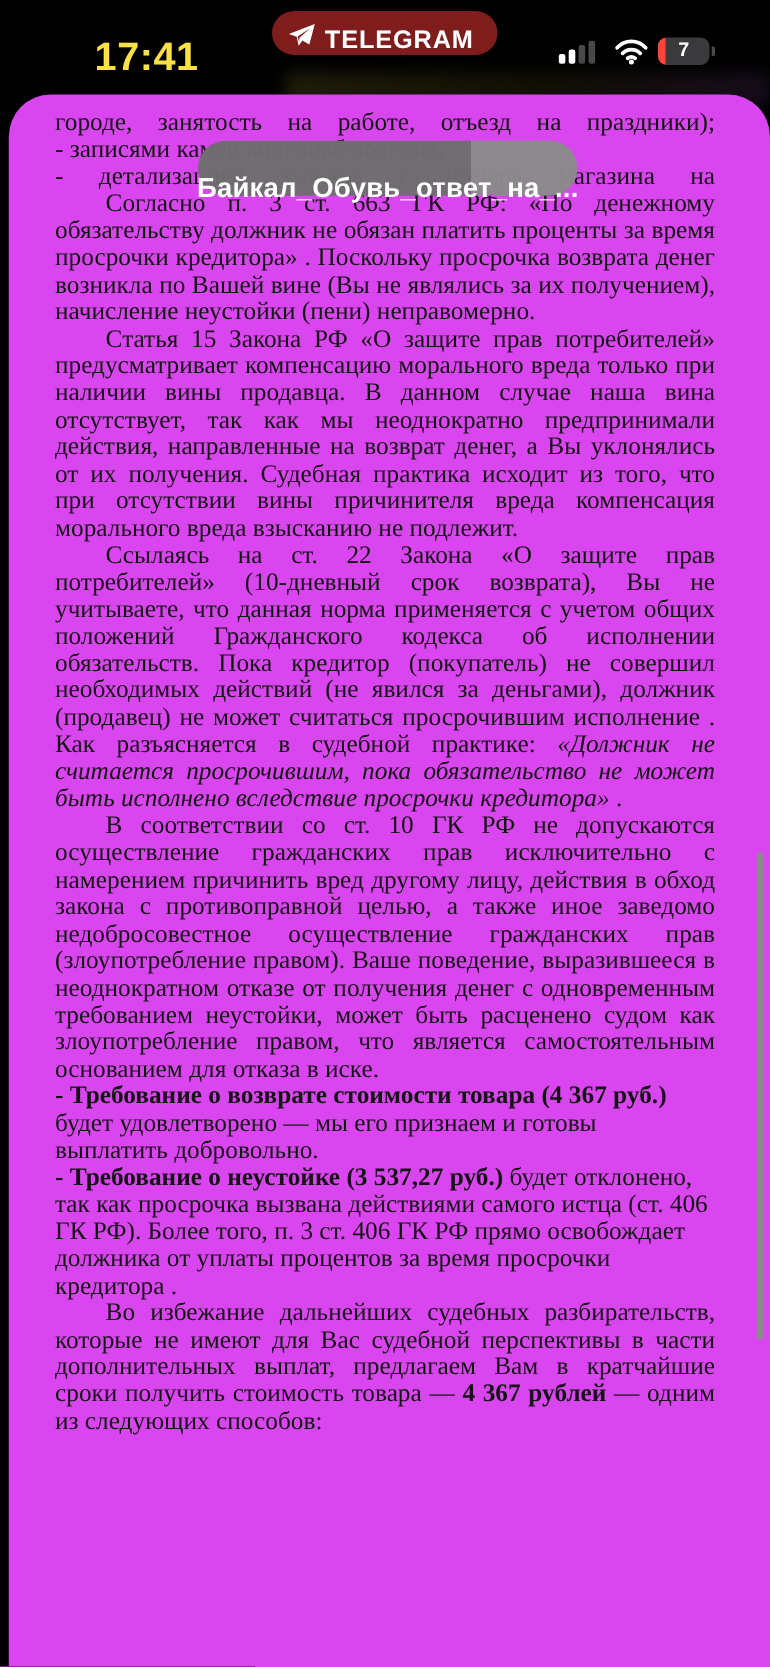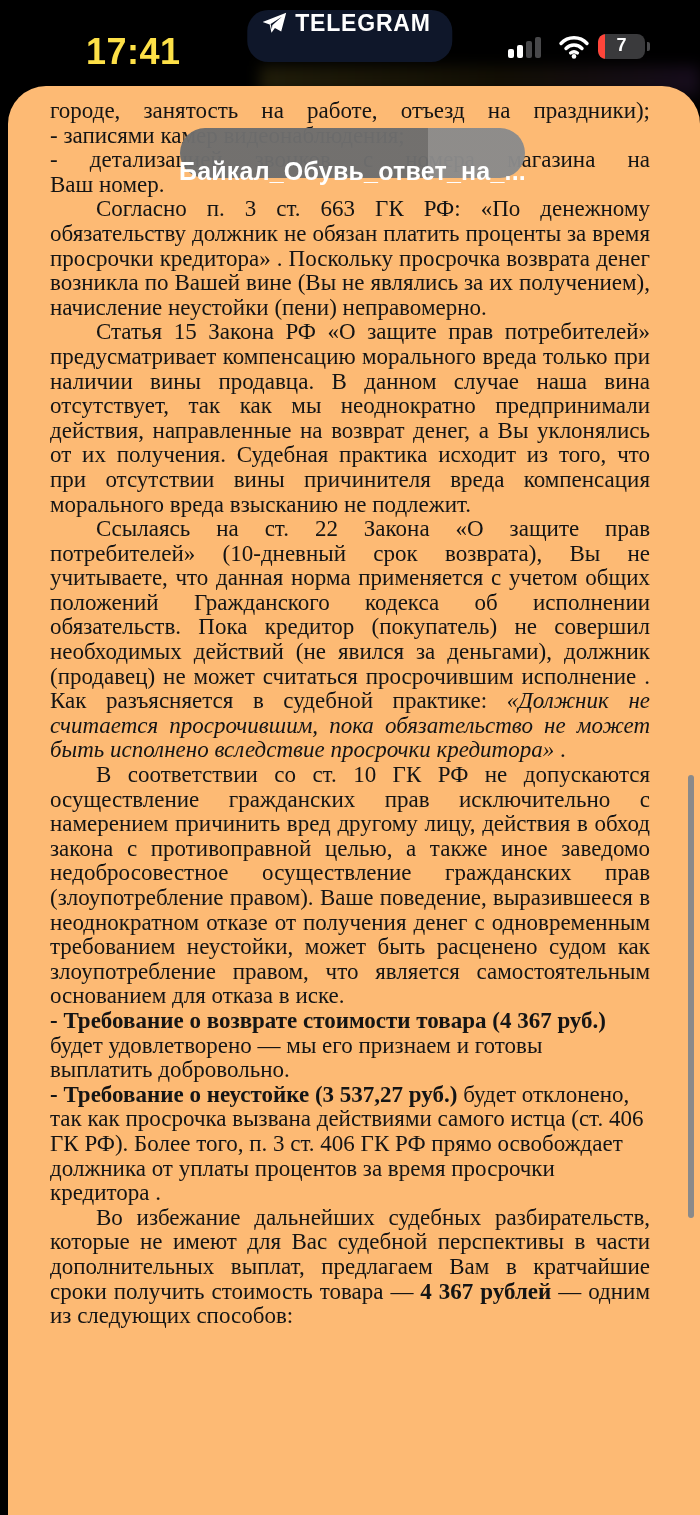--- a/index.html
+++ b/index.html
@@ -11,23 +11,23 @@
     font-family:"Liberation Sans", sans-serif;
   }
   
   .statusbar{position:absolute;top:0;left:0;width:700px;height:88px;z-index:30;}
   .time{
     position:absolute;left:86px;top:31px;
     color:#fde047;font-size:36px;font-weight:700;letter-spacing:.5px;
   }
   .notif-pill{
     position:absolute;left:50%;top:10px;transform:translateX(-50%);
-    height:52px;padding:0 22px 0 14px;border-radius:21px;
-    background:#0f172a;
-    display:flex;align-items:flex-start;gap:8px;
+    height:40px;padding:0 22px 0 14px;border-radius:21px;
+    background:#7f1d1d;
+    display:flex;align-items:flex-end;gap:8px;
   }
   .notif-pill .label{color:#fff;font-size:23px;font-weight:700;letter-spacing:.8px;}
   .cellbars{position:absolute;left:508px;top:36px;width:40px;height:22px;display:flex;align-items:flex-end;gap:3px;}
   .cellbars i{display:block;width:6px;border-radius:2px;background:#48484a;}
   .cellbars i:nth-child(1){height:9px;background:#fff;}
   .cellbars i:nth-child(2){height:13px;background:#fff;}
   .cellbars i:nth-child(3){height:17px;}
   .cellbars i:nth-child(4){height:21px;}
   .wifi{position:absolute;left:557px;top:34px;}
   .battery{
@@ -39,21 +39,21 @@
   .battery-cap{position:absolute;left:647px;top:42px;width:3px;height:9px;background:#4a4a4c;border-radius:0 2px 2px 0;}
   
   .backdrop-blob{
     position:absolute;left:260px;top:66px;width:440px;height:30px;
     background:linear-gradient(90deg, rgba(70,62,20,.45), rgba(35,28,8,.5) 55%, rgba(55,30,70,.4));
     filter:blur(7px);z-index:1;
   }
   
   .sheet{
     position:absolute;left:8px;top:86px;width:692px;height:1429px;
-    background:#fdba74;border-radius:38px 38px 0 0;
+    background:#d946ef;border-radius:38px 38px 0 0;
     z-index:5;overflow:hidden;
   }
   .doc-text{
     position:absolute;left:42px;top:13px;width:600px;
     font-family:"Liberation Serif","DejaVu Serif",serif;
     font-size:23px;line-height:24.6px;color:#141414;
   }
   .para{margin:0;}
   .para.just{text-align:justify;}
   .para.left{text-align:left;}
@@ -115,21 +115,20 @@
   <div class="battery-cap"></div>
 </div>
 
 <div class="backdrop-blob"></div>
 
 <div class="sheet">
   <div class="doc-text">
       <p class="para jl"><span>городе, занятость на работе, отъезд на праздники);</span></p>
       <p class="para left"><span>- записями камер видеонаблюдения;</span></p>
       <p class="para jl"><span>- детализацией звонков с номера магазина на</span></p>
-      <p class="para left"><span>Ваш номер.</span></p>
       <p class="para just indent"><span>Согласно п. 3 ст. 663 ГК РФ: «По денежному обязательству должник не обязан платить проценты за время просрочки кредитора» . Поскольку просрочка возврата денег возникла по Вашей вине (Вы не являлись за их получением), начисление неустойки (пени) неправомерно.</span></p>
       <p class="para just indent"><span>Статья 15 Закона РФ «О защите прав потребителей» предусматривает компенсацию морального вреда только при наличии вины продавца. В данном случае наша вина отсутствует, так как мы неоднократно предпринимали действия, направленные на возврат денег, а Вы уклонялись от их получения. Судебная практика исходит из того, что при отсутствии вины причинителя вреда компенсация морального вреда взысканию не подлежит.</span></p>
       <p class="para just indent"><span>Ссылаясь на ст. 22 Закона «О защите прав потребителей» (10-дневный срок возврата), Вы не учитываете, что данная норма применяется с учетом общих положений Гражданского кодекса об исполнении обязательств. Пока кредитор (покупатель) не совершил необходимых действий (не явился за деньгами), должник (продавец) не может считаться просрочившим исполнение . Как разъясняется в судебной практике: </span><span class="i">«Должник не считается просрочившим, пока обязательство не может быть исполнено вследствие просрочки кредитора»</span><span> .</span></p>
       <p class="para just indent"><span>В соответствии со ст. 10 ГК РФ не допускаются осуществление гражданских прав исключительно с намерением причинить вред другому лицу, действия в обход закона с противоправной целью, а также иное заведомо недобросовестное осуществление гражданских прав (злоупотребление правом). Ваше поведение, выразившееся в неоднократном отказе от получения денег с одновременным требованием неустойки, может быть расценено судом как злоупотребление правом, что является самостоятельным основанием для отказа в иске.</span></p>
       <p class="para left"><span class="b">- Требование о возврате стоимости товара (4 367 руб.)</span><span> будет удовлетворено — мы его признаем и готовы выплатить добровольно.</span></p>
       <p class="para left"><span class="b">- Требование о неустойке (3 537,27 руб.)</span><span> будет отклонено, так как просрочка вызвана действиями самого истца (ст. 406 ГК РФ). Более того, п. 3 ст. 406 ГК РФ прямо освобождает должника от уплаты процентов за время просрочки кредитора .</span></p>
       <p class="para just indent"><span>Во избежание дальнейших судебных разбирательств, которые не имеют для Вас судебной перспективы в части дополнительных выплат, предлагаем Вам в кратчайшие сроки получить стоимость товара — </span><span class="b">4 367 рублей</span><span> — одним из следующих способов:</span></p>
     </div>
 </div>
 

